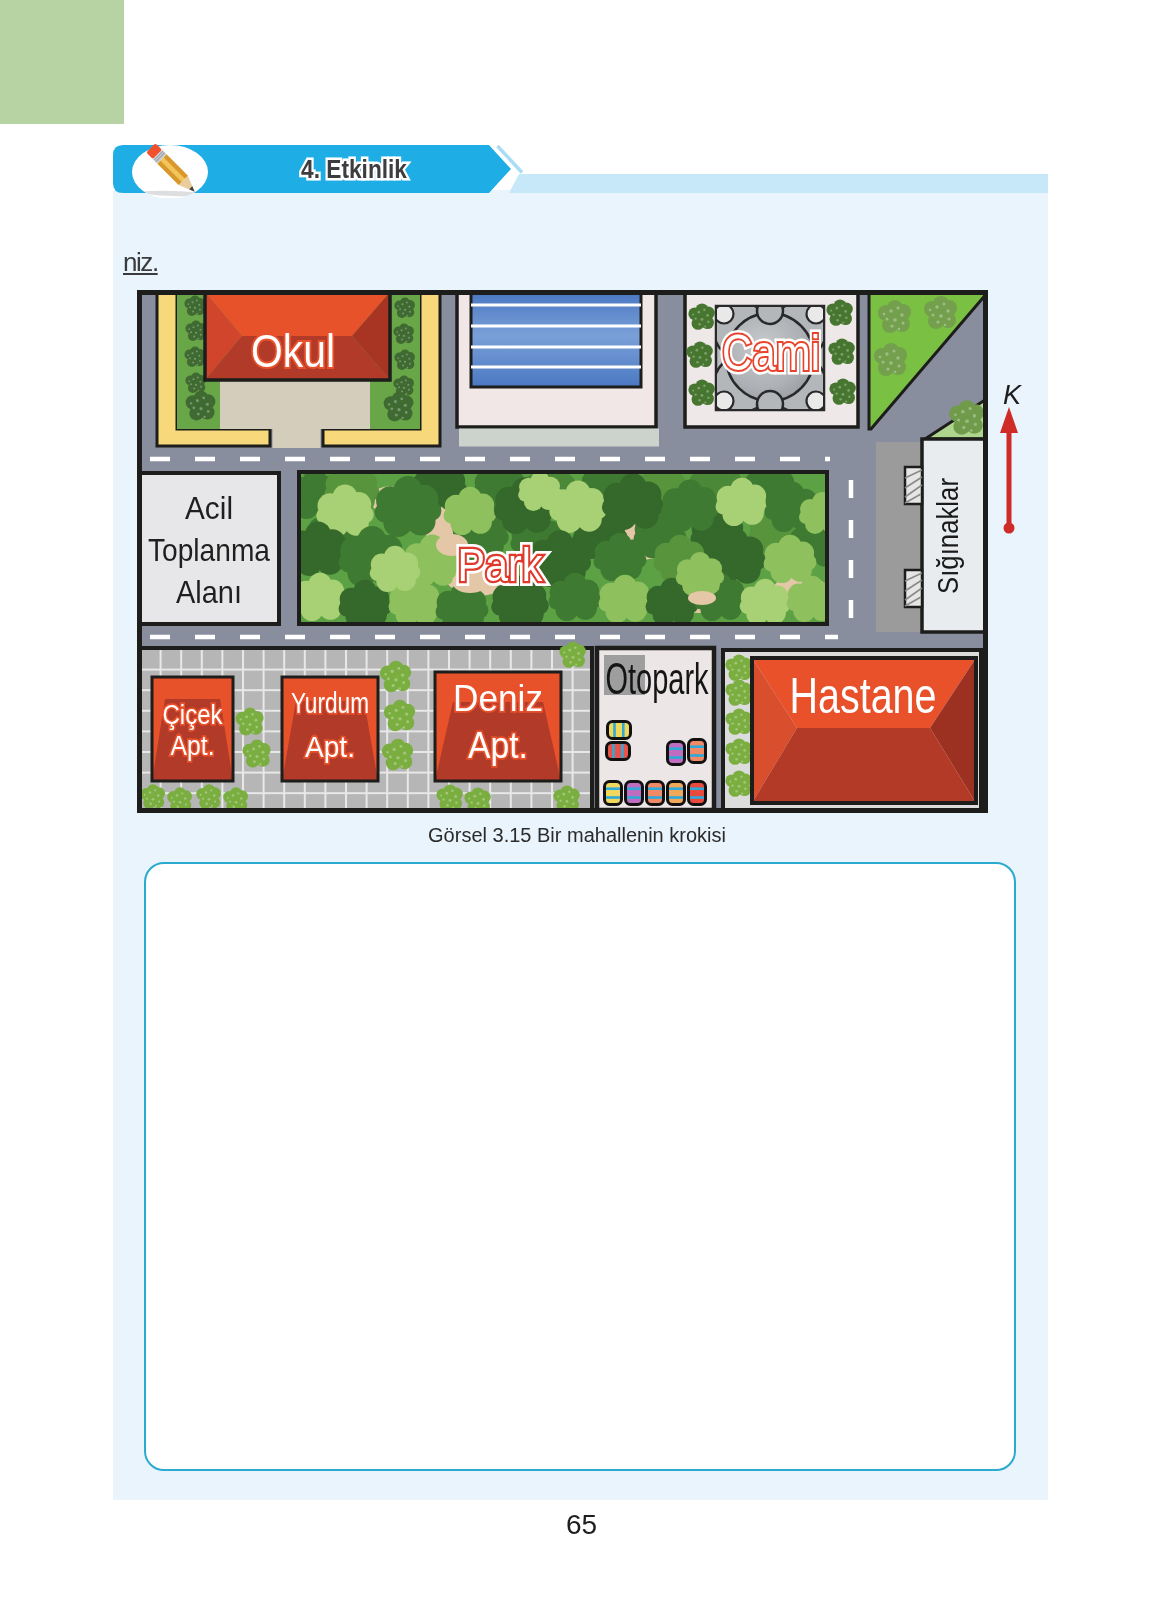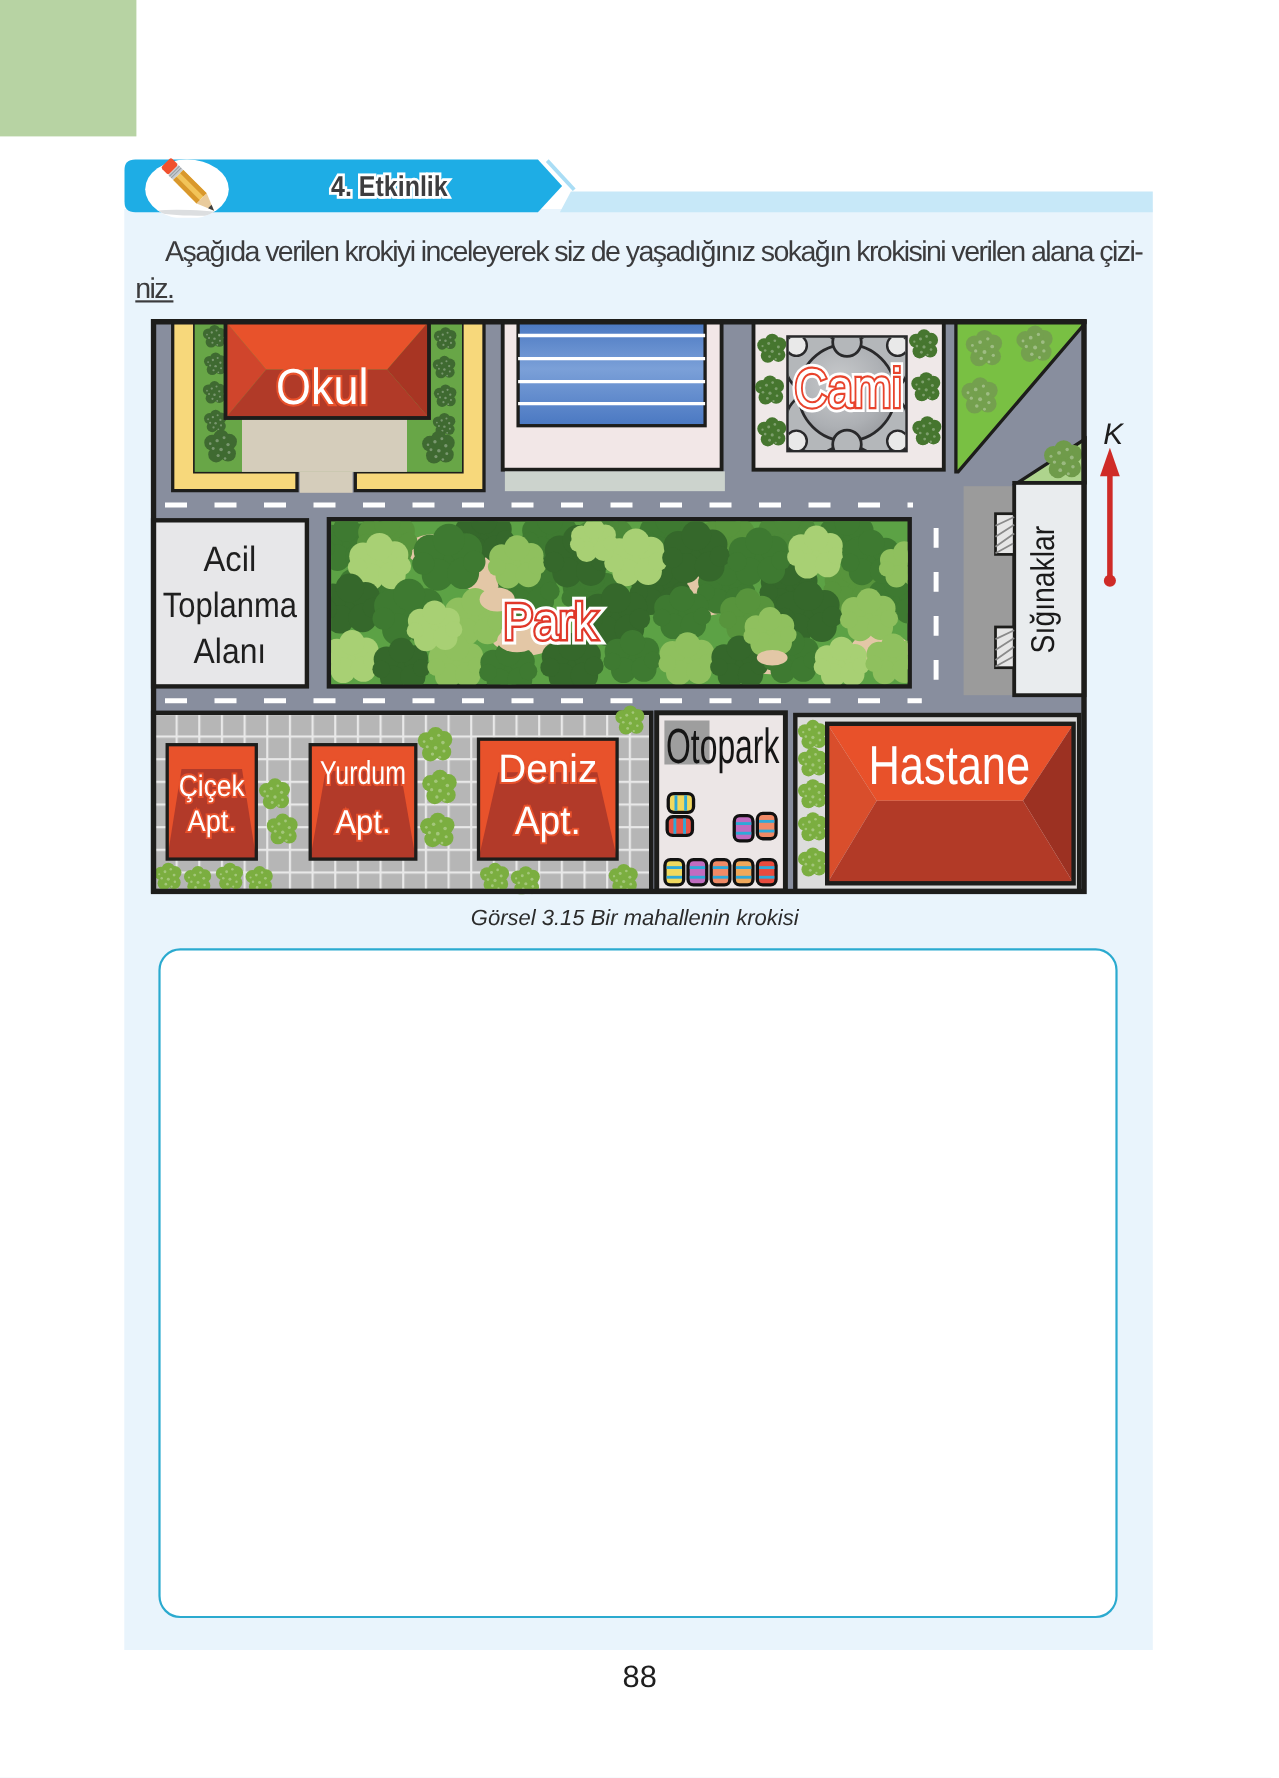--- a/index.html
+++ b/index.html
@@ -1,21 +1,21 @@
 <!DOCTYPE html>
 <html><head>
 <meta charset="utf-8">
 <style>
   html,body{margin:0;padding:0;}
   body{width:1163px;height:1616px;background:#ffffff;font-family:"Liberation Sans",sans-serif;position:relative;overflow:hidden;}
   .abs{position:absolute;}
   .greensq{left:0;top:0;width:124px;height:124px;background:#b7d3a3;}
   .contentbg{left:113px;top:190px;width:935px;height:1310px;background:#e9f4fc;}
   .para{left:123px;top:212px;width:940px;font-size:26px;letter-spacing:-1.45px;line-height:33.5px;color:#3b3b3d;text-indent:27px;}
-  .caption{left:137px;top:824px;width:880px;text-align:center;font-style:italic;font-size:20px;color:#2b2b2b;}
+  .caption{left:137px;top:824px;width:880px;text-align:center;font-size:20px;color:#2b2b2b;}
   .drawbox{left:144px;top:862px;width:868px;height:605px;background:#ffffff;border:2.5px solid #2baacf;border-radius:20px;}
   .pagenum{left:0;top:1509px;width:1163px;text-align:center;font-size:28px;color:#1e1e1e;}
 </style>
 </head>
 <body>
 <div class="abs greensq"></div>
 <div class="abs contentbg"></div>
 <svg class="abs" style="left:113px;top:140px" width="940" height="58" viewBox="113 140 940 58">
   <polygon points="519,174 1048,174 1048,193 509,193" fill="#c7e8f8"></polygon>
   <path d="M123,145 H489 L511,169 L489,193 H123 Q113,193 113,183 V155 Q113,145 123,145 Z" fill="#1eade5"></path>
@@ -32,21 +32,21 @@
     <rect x="-6.5" y="-20.5" width="13" height="6.5" fill="#c9cdd1"></rect>
     <path d="M-6.5,-18.9 H6.5 M-6.5,-16.7 H6.5" stroke="#9aa0a6" stroke-width="1"></path>
     <rect x="-6.5" y="-14" width="13" height="30" fill="#f2c459"></rect>
     <rect x="-6.5" y="-14" width="4.2" height="30" fill="#d9982c"></rect>
     <rect x="2.3" y="-14" width="4.2" height="30" fill="#d9982c"></rect>
     <path d="M-6.5,16 L6.5,16 L0,32 Z" fill="#e9cb9c"></path>
     <path d="M-2.2,26.5 L2.2,26.5 L0,32 Z" fill="#3f3f3f"></path>
   </g>
   <text x="354" y="178" text-anchor="middle" font-size="26" font-weight="bold" textLength="106" lengthAdjust="spacingAndGlyphs" fill="#3d3d3f" stroke="#ffffff" stroke-width="5" paint-order="stroke">4. Etkinlik</text>
 </svg>
-<div class="abs para"><span style="text-indent:27px;display:inline;">Aşağıda verilen krokiyi inceleyerek siz de yaşadığınız sokağın krokisini verilen alana çizi-</span><br><span style="display:inline-block;text-indent:0;text-decoration:underline;">niz.</span></div>
+<div class="abs para"><br><span style="display:inline-block;text-indent:0;text-decoration:underline;">niz.</span></div>
 <svg class="abs" style="left:137px;top:290px" width="851" height="523" viewBox="137 290 851 523" font-family="Liberation Sans, sans-serif">
 <defs>
   <linearGradient id="bluegrad" x1="0" y1="0" x2="0" y2="1">
     <stop offset="0" stop-color="#4a78c2"></stop>
         <stop offset="0.45" stop-color="#7ba0d8"></stop>
         <stop offset="1" stop-color="#4a78c2"></stop>
   </linearGradient>
   <radialGradient id="domegrad" cx="0.42" cy="0.4" r="0.7">
     <stop offset="0" stop-color="#c9cbcd"></stop>
         <stop offset="0.65" stop-color="#adb0b4"></stop>
@@ -316,13 +316,13 @@
 
 </svg>
 <svg class="abs" style="left:985px;top:375px" width="70" height="170" viewBox="985 375 70 170">
   <text x="1012" y="404" text-anchor="middle" font-size="27" font-style="italic" fill="#1d1d1d" font-family="Liberation Sans, sans-serif">K</text>
   <line x1="1009" y1="430" x2="1009" y2="527" stroke="#cf2b27" stroke-width="5"></line>
   <polygon points="1009,407 1000,433 1018,433" fill="#cf2b27"></polygon>
   <circle cx="1009" cy="528" r="5.5" fill="#cf2b27"></circle>
 </svg>
 <div class="abs caption">Görsel 3.15 Bir mahallenin krokisi</div>
 <div class="abs drawbox"></div>
-<div class="abs pagenum">88</div>
+<div class="abs pagenum">65</div>
 
 </body></html>

